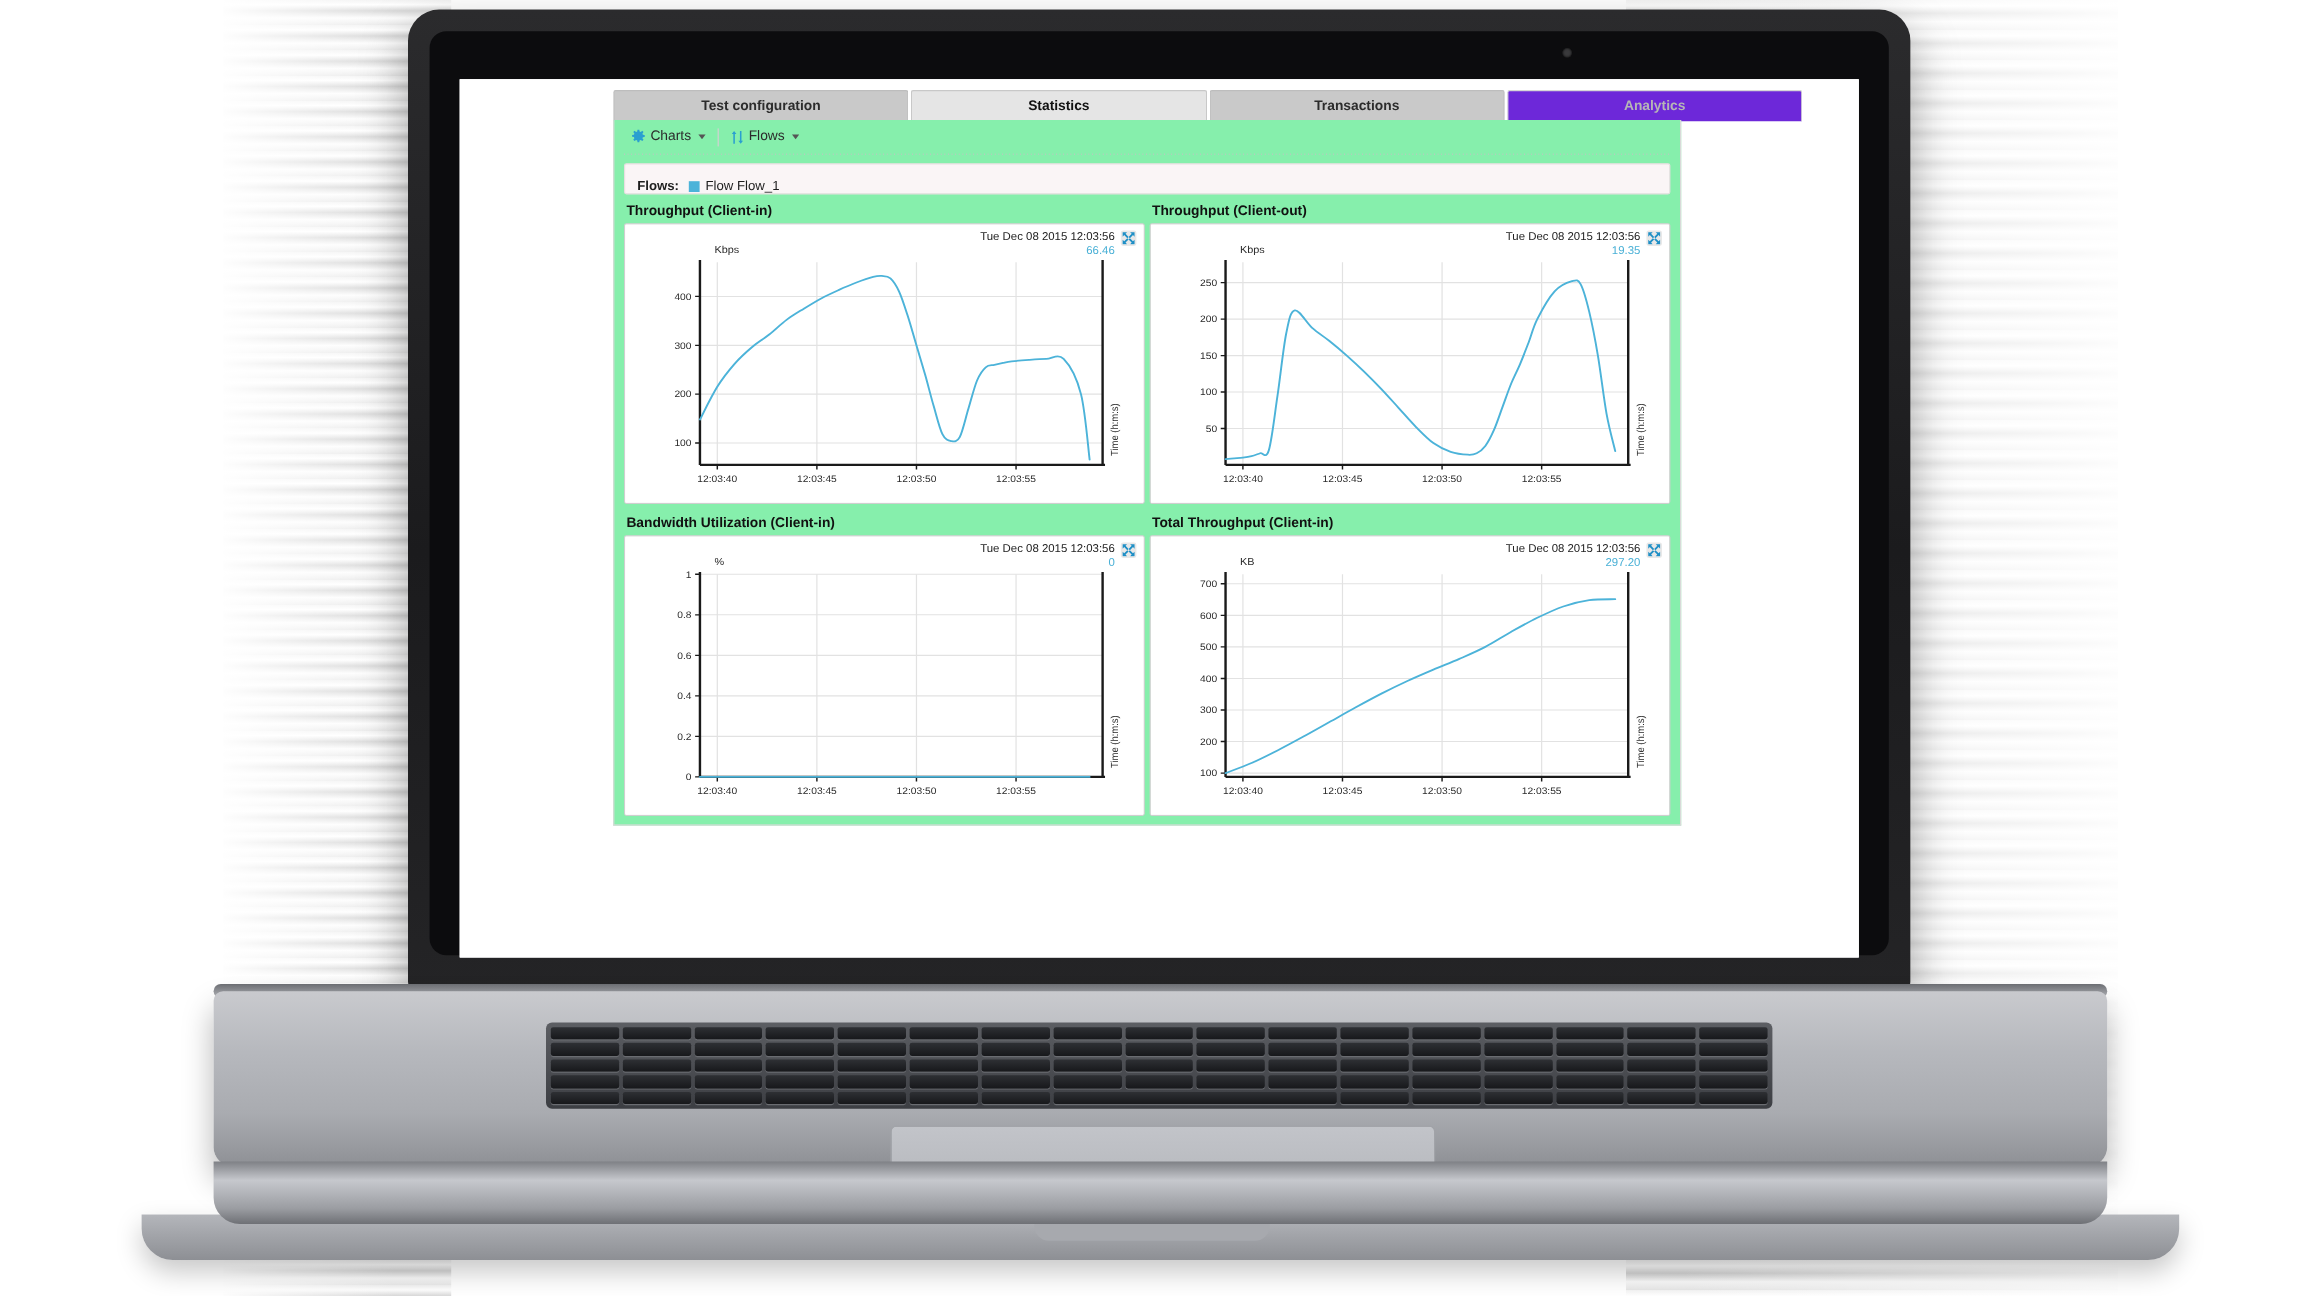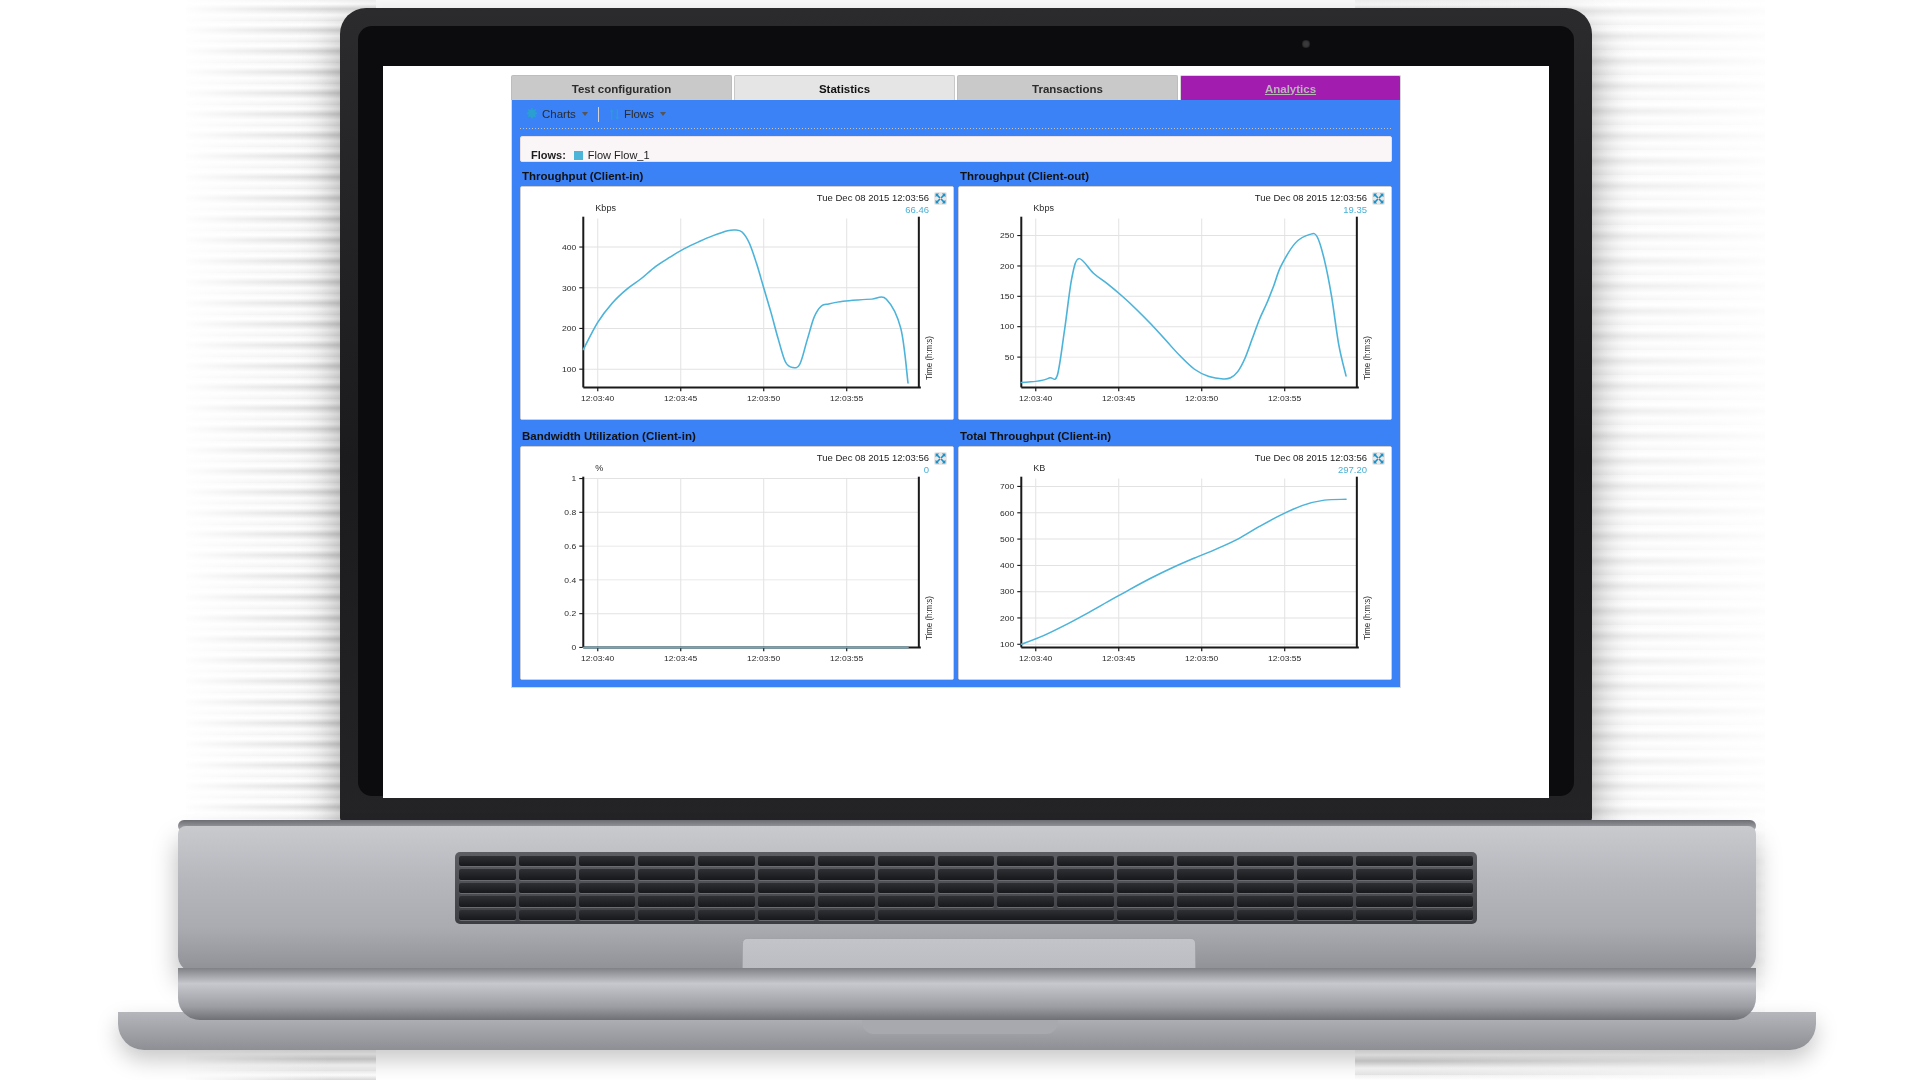--- a/index.html
+++ b/index.html
@@ -45,30 +45,30 @@
     background:linear-gradient(180deg,#b4b6bb,#8d8f94);border-radius:0 0 26px 26px;
     box-shadow:0 10px 22px rgba(0,0,0,.22);}
   .foot-notch{position:absolute;left:862px;top:1014px;width:196px;height:20px;
     background:#a7a9ae;border-radius:0 0 12px 12px;}
 
   
   .app{position:absolute;left:0;top:0;width:1166px;height:732px;background:#fff;
     font-family:"Liberation Sans",sans-serif;}
   .app-pad{position:absolute;left:0;top:0;width:1166px;height:732px;background:#fff;}
 
-  .tabs{position:absolute;left:128px;top:9px;width:890px;height:26px;display:flex;gap:2px;}
+  .tabs{position:absolute;left:128px;top:9px;width:991px;height:26px;display:flex;gap:2px;}
   .tab{flex:1;display:flex;align-items:center;justify-content:center;
     font-size:11.5px;font-weight:bold;color:#2c2c2c;
     background:#c9c9c9;border:1px solid #bdbdbd;border-bottom:none;
     border-radius:2px 2px 0 0;box-sizing:border-box;cursor:pointer;}
   .tab.active{background:#e5e5e5;border-color:#c8c8c8;color:#111;}
-  .tab.disabled{background:#a21caf;color:#b6b6b6;border-color:#d6d6d6;cursor:default;text-decoration:underline;}
+  .tab.disabled{background:#6d28d9;color:#b6b6b6;border-color:#d6d6d6;cursor:default;}
 
   .tabbody{position:absolute;left:128px;top:34px;width:890px;height:588px;
-    background:#3b82f6;border:1px solid #d9d9d9;border-top:none;box-sizing:border-box;}
+    background:#86efac;border:1px solid #d9d9d9;border-top:none;box-sizing:border-box;}
 
   .toolbar{position:absolute;left:0;top:0;width:888px;height:28px;display:flex;align-items:center;padding-left:8px;box-sizing:border-box;}
   .tbtn{display:flex;align-items:center;gap:4px;font-size:11.5px;color:#2b2b2b;padding:2px 6px;cursor:pointer;}
   .tsep{width:1px;height:15px;background:#d2d2d2;margin:0 4px;}
   .caret{width:0;height:0;border-left:3.5px solid transparent;border-right:3.5px solid transparent;border-top:4px solid #555;margin-left:2px;}
   .gear{width:12px;height:12px;color:#2a9fd0;}
   .flowico{width:11px;height:13px;color:#2a9fd0;}
 
   .dotted{position:absolute;left:8px;top:28px;width:872px;height:1px;
     background-image:linear-gradient(90deg,#c2c2c2 33%,rgba(255,255,255,0) 0%);

